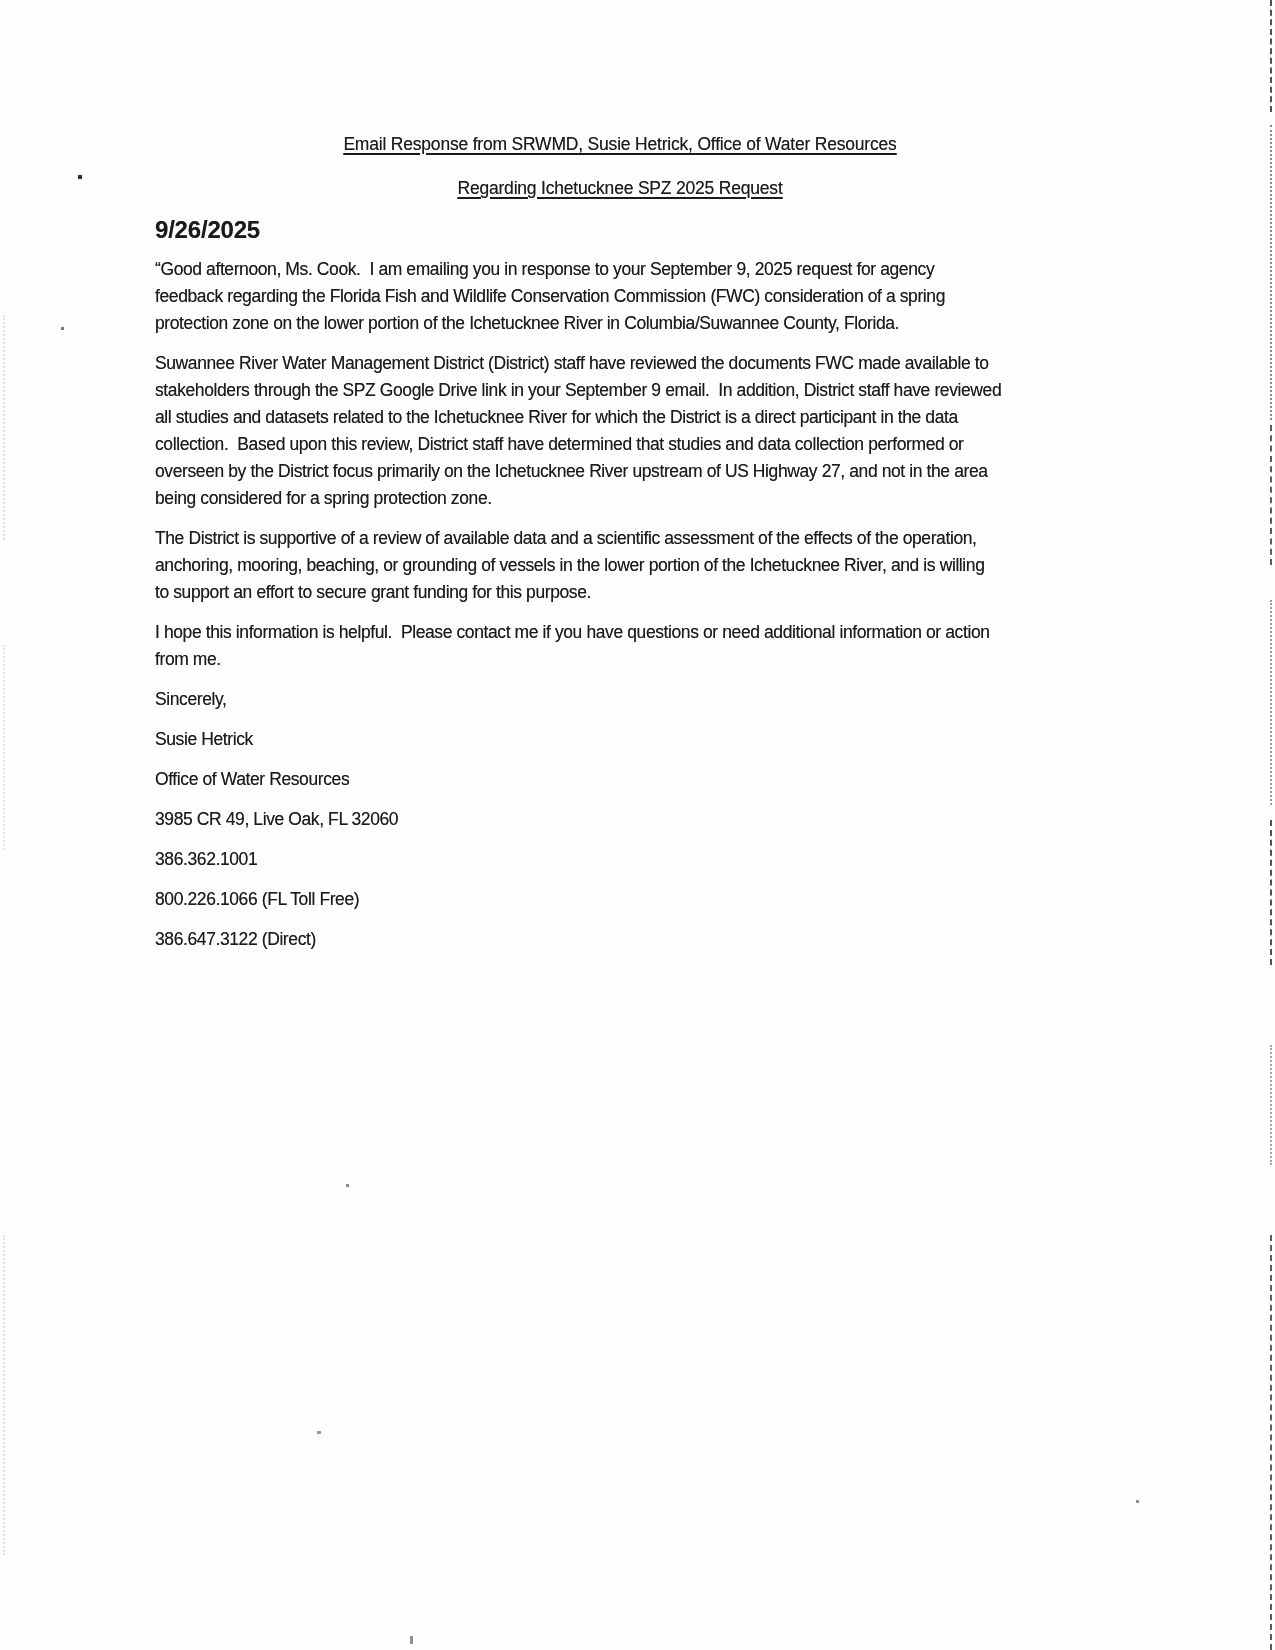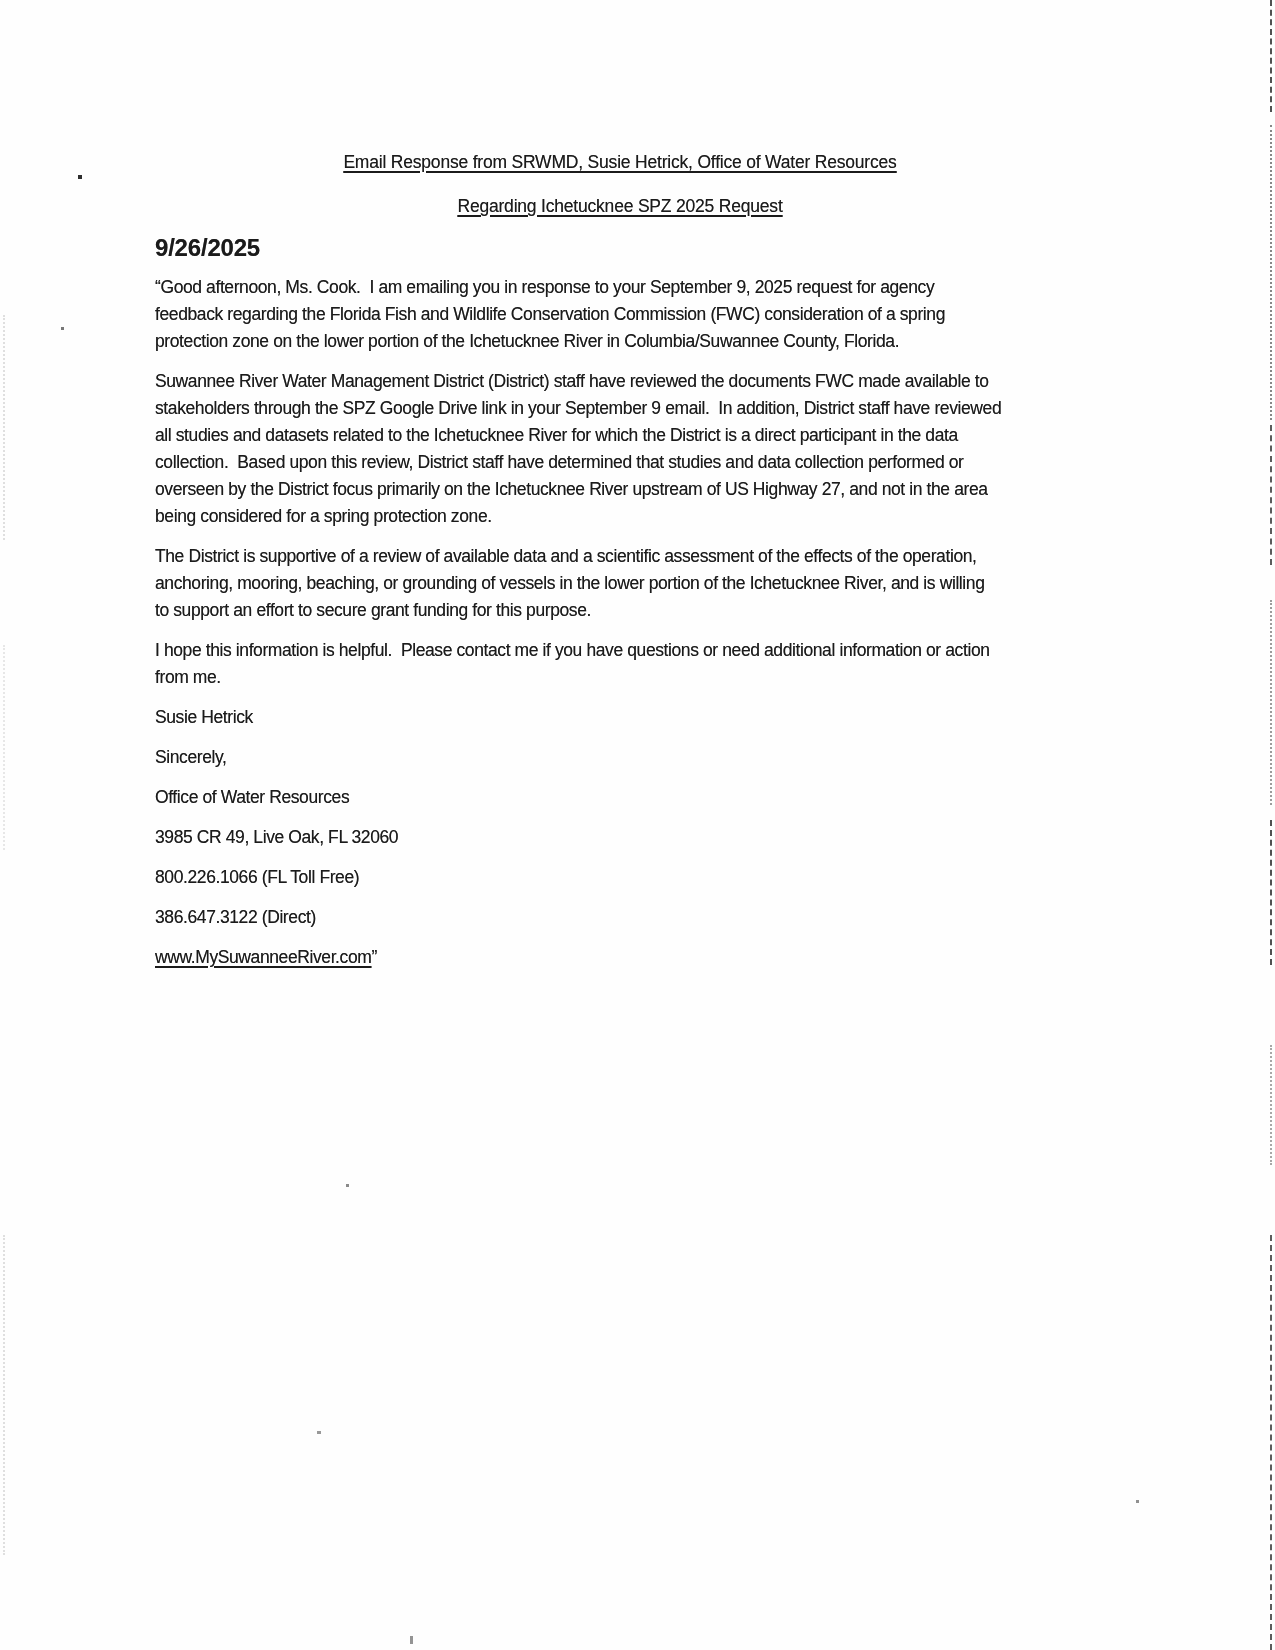--- a/index.html
+++ b/index.html
@@ -16,21 +16,21 @@
     color: #1b1b1b;
   }
   .page {
     position: absolute;
     inset: 0;
     background: #fefefe;
   }
   .content {
     position: absolute;
     left: 0;
-    top: 149px;
+    top: 131px;
     width: 1240px;
     text-shadow: 0 0 0.55px rgba(0,0,0,0.55);
   }
   .center-row {
     text-align: center;
     font-size: 17.5px;
     line-height: 27px;
     letter-spacing: -0.2px;
   }
   .title-row { margin-bottom: 17px; }
@@ -112,35 +112,35 @@
 overseen by the District focus primarily on the Ichetucknee River upstream of US Highway 27, and not in the area
 being considered for a spring protection zone.</p>
 
     <p class="para">The District is supportive of a review of available data and a scientific assessment of the effects of the operation,
 anchoring, mooring, beaching, or grounding of vessels in the lower portion of the Ichetucknee River, and is willing
 to support an effort to secure grant funding for this purpose.</p>
 
     <p class="para">I hope this information is helpful.  Please contact me if you have questions or need additional information or action
 from me.</p>
 
+    <p class="para">Sincerely,</p>
+
     <p class="para">Susie Hetrick</p>
-
-    <p class="para">Sincerely,</p>
 
     <p class="para">Office of Water Resources</p>
 
 
     <p class="para">3985 CR 49, Live Oak, FL 32060</p>
 
+    <p class="para">386.362.1001</p>
 
     <p class="para">800.226.1066 (FL Toll Free)</p>
 
     <p class="para">386.647.3122 (Direct)</p>
 
-    <p class="para"><span class="website">www.MySuwanneeRiver.com</span><span>”</span></p>
 
   </div>
 
   <div class="art redge r1"></div>
   <div class="art redge r2"></div>
   <div class="art redge r3"></div>
   <div class="art redge r4"></div>
   <div class="art redge r5"></div>
   <div class="art redge r6"></div>
   <div class="art redge r7"></div>

